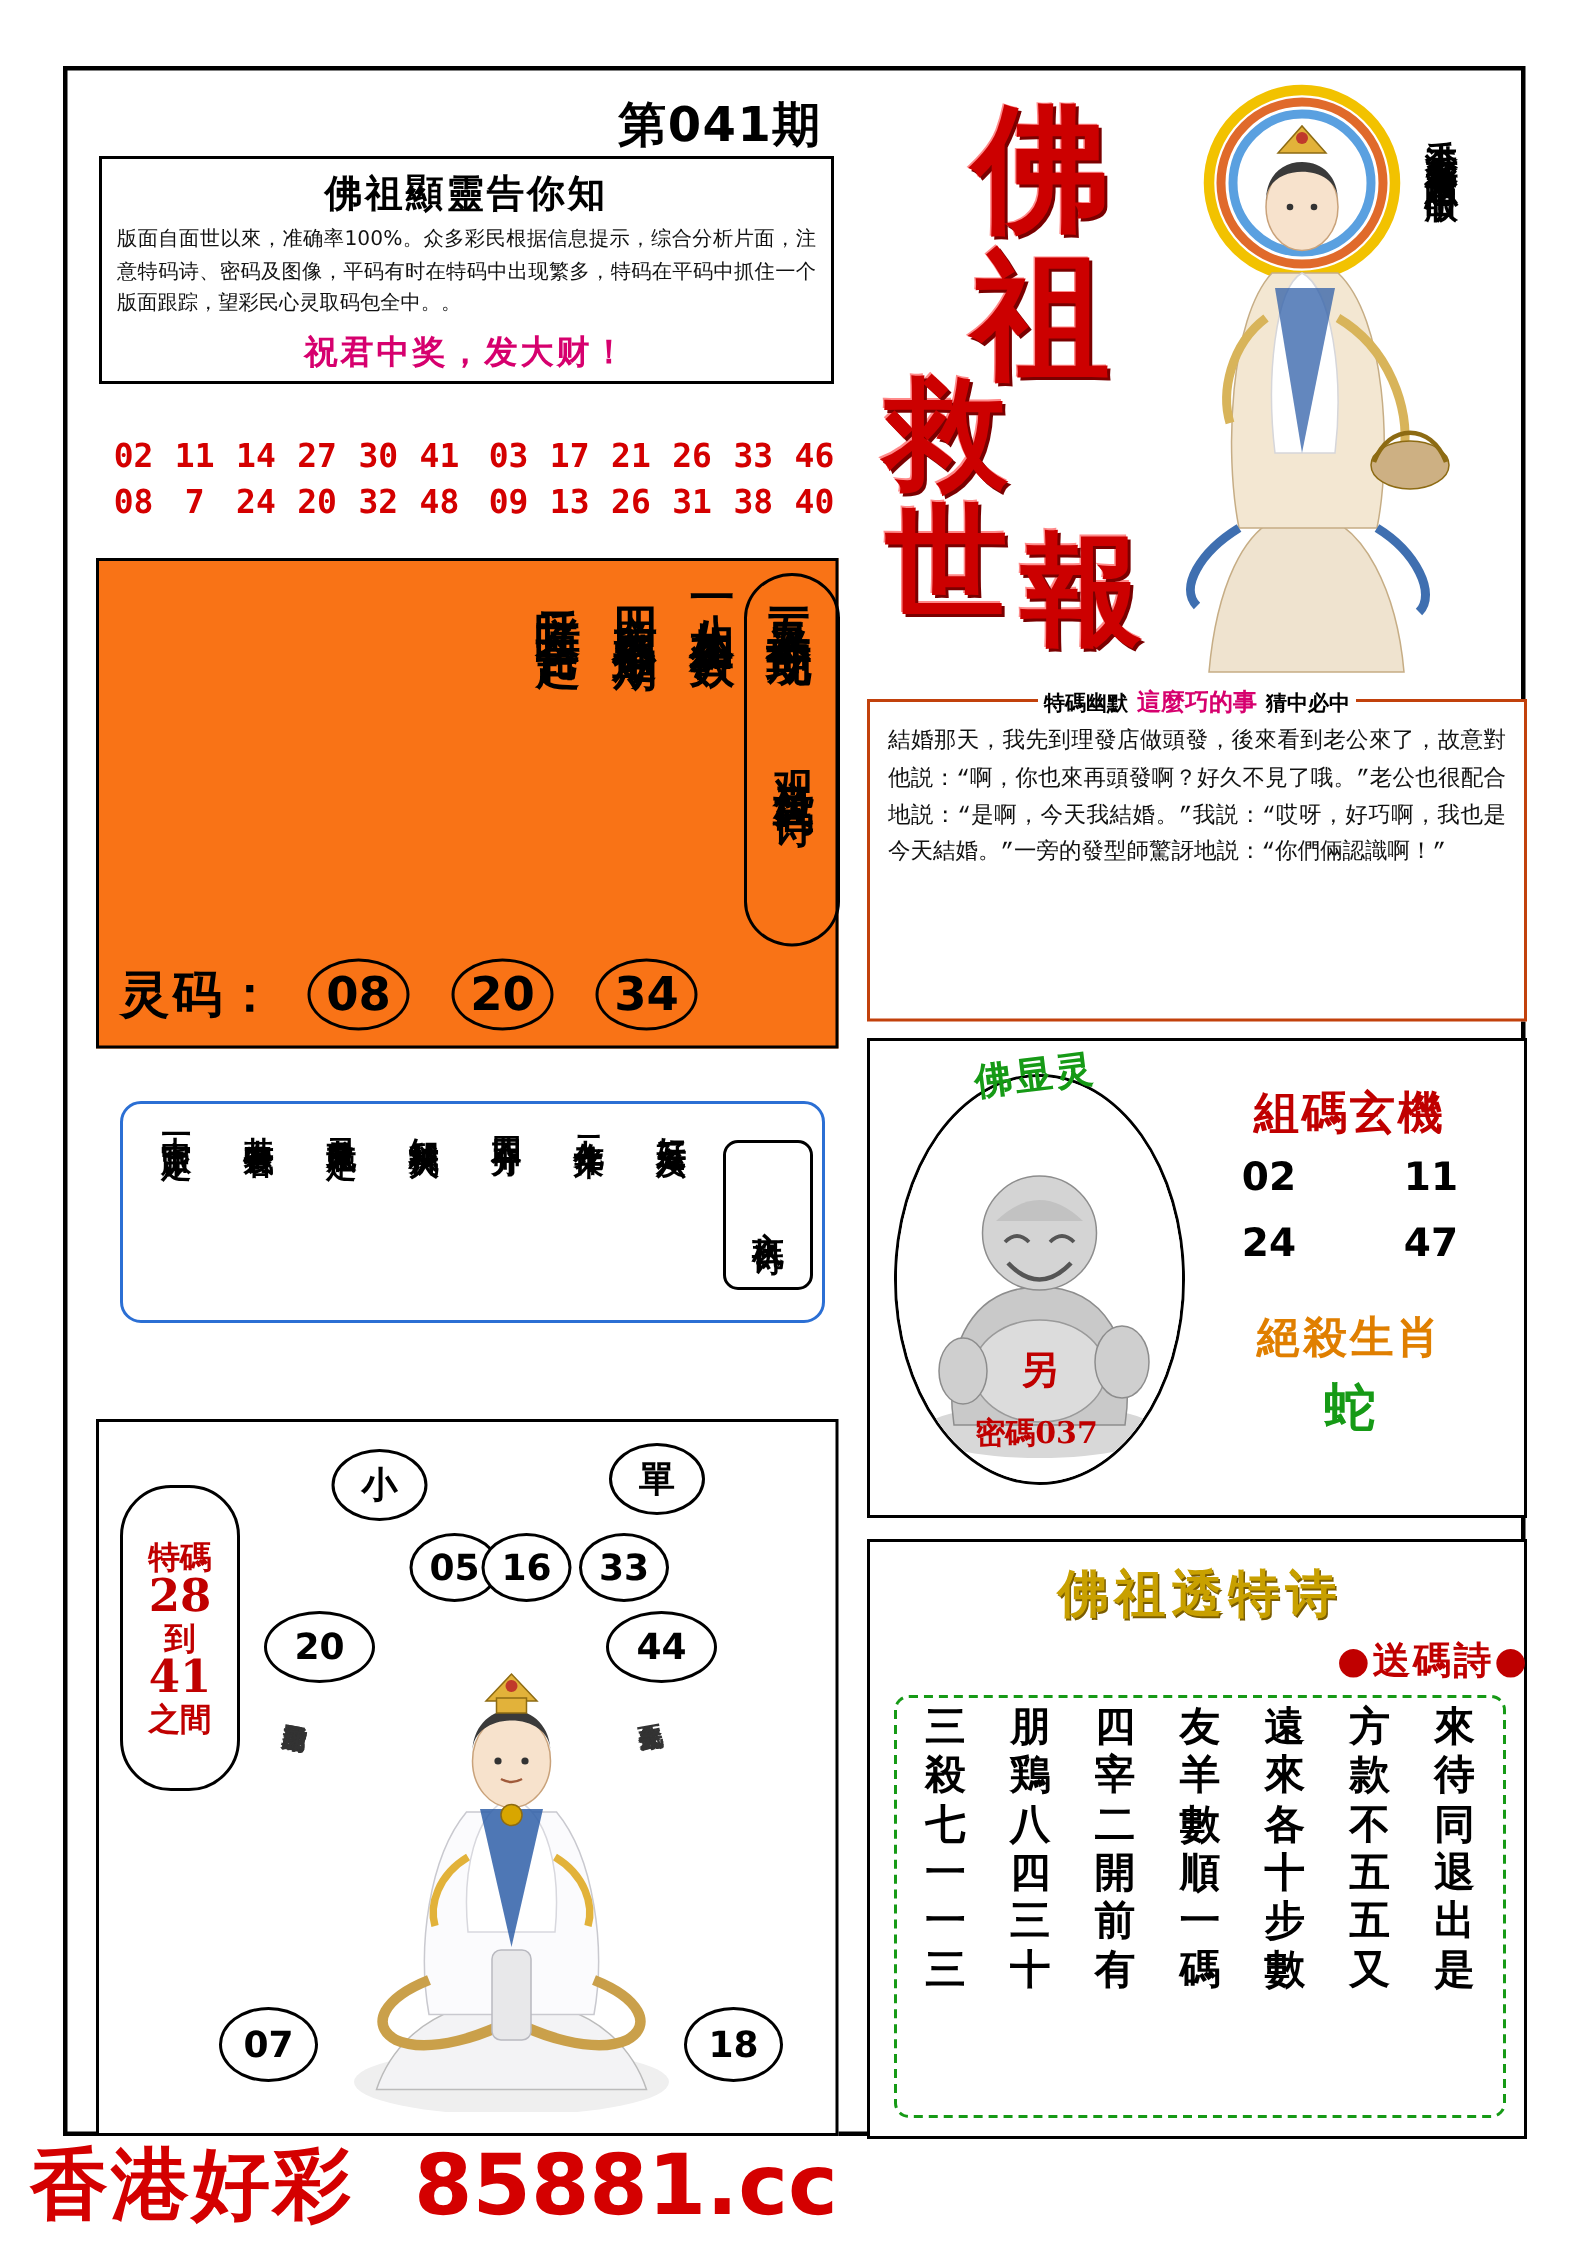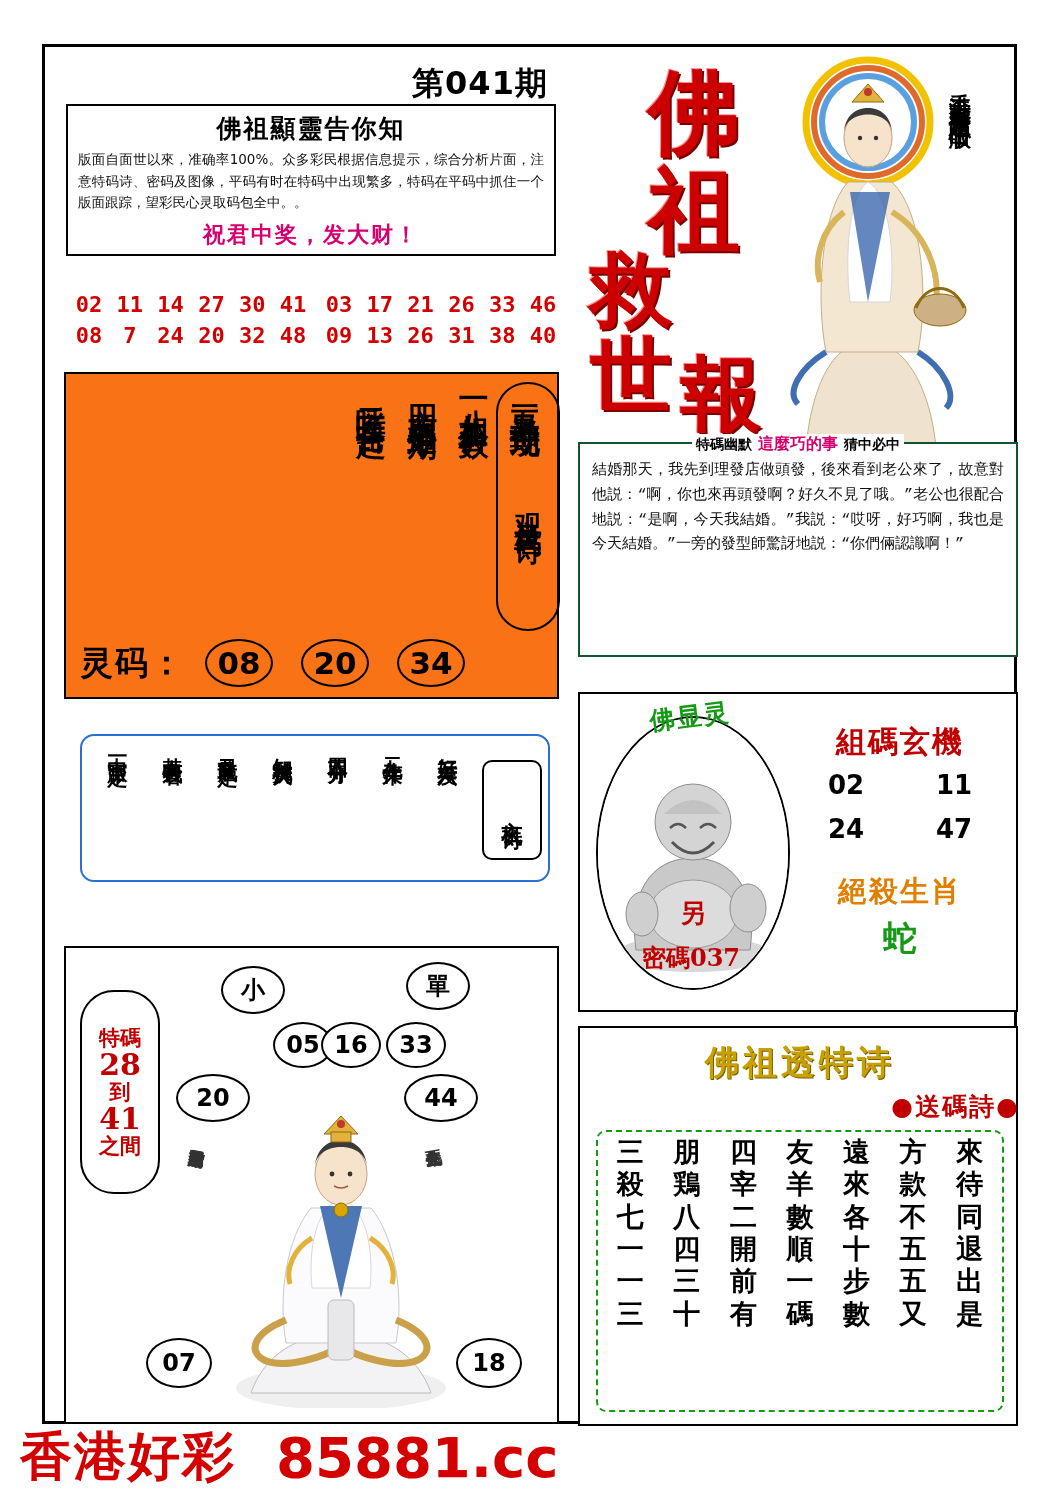--- a/index.html
+++ b/index.html
@@ -161,22 +161,22 @@
     line-height:1;
   }
   .vert-pub{
     position:absolute;left:940px;top:76px;width:36px;height:330px;
     writing-mode:vertical-rl;text-orientation:upright;
     font-size:22px;font-weight:bold;letter-spacing:3px;color:#000;
     font-family:"DejaVu Serif","Liberation Serif",serif;
   }
 
   .joke-box{
-    position:absolute;left:578px;top:442px;width:440px;height:215px;
-    border:2px solid #14532d;box-sizing:border-box;background:#fff;padding:8px 12px;
+    position:absolute;left:578px;top:466px;width:440px;height:215px;
+    border:2px solid #c2410c;box-sizing:border-box;background:#fff;padding:8px 12px;
   }
   .joke-head{
     display:flex;align-items:center;justify-content:center;font-size:14px;font-weight:bold;
     margin-top:-18px;background:#fff;width:fit-content;margin-left:auto;margin-right:auto;padding:0 4px;
   }
   .joke-head .k1{color:#000;}
   .joke-head .k2{color:#d6006e;font-size:16px;margin:0 6px;}
   .joke-body{
     font-size:15px;line-height:1.65;color:#111;
     font-family:Liberation Mono, monospace;
@@ -192,21 +192,21 @@
     border:2px solid #000;border-radius:50%;overflow:hidden;background:#fff;
   }
   .fo-xian-ling{
     position:absolute;left:20px;top:6px;width:180px;text-align:center;
     font-size:25px;font-weight:bold;color:#169a16;letter-spacing:2px;
     font-family:"DejaVu Serif","Liberation Serif",serif;
     transform:rotate(-7deg);
   }
   .mima{
     position:absolute;left:16px;top:248px;width:190px;text-align:center;
-    font-size:24px;font-weight:bold;color:#c00000;
+    font-size:20px;font-weight:bold;color:#c00000;
     font-family:"DejaVu Serif","Liberation Serif",serif;
   }
   .zuma-title{
     position:absolute;left:210px;top:28px;width:220px;text-align:center;
     font-size:30px;font-weight:bold;color:#c00000;letter-spacing:2px;
     font-family:"DejaVu Serif","Liberation Serif",serif;
   }
   .zuma-nums{
     position:absolute;left:212px;top:76px;width:216px;
     font-size:26px;font-weight:bold;color:#000;

